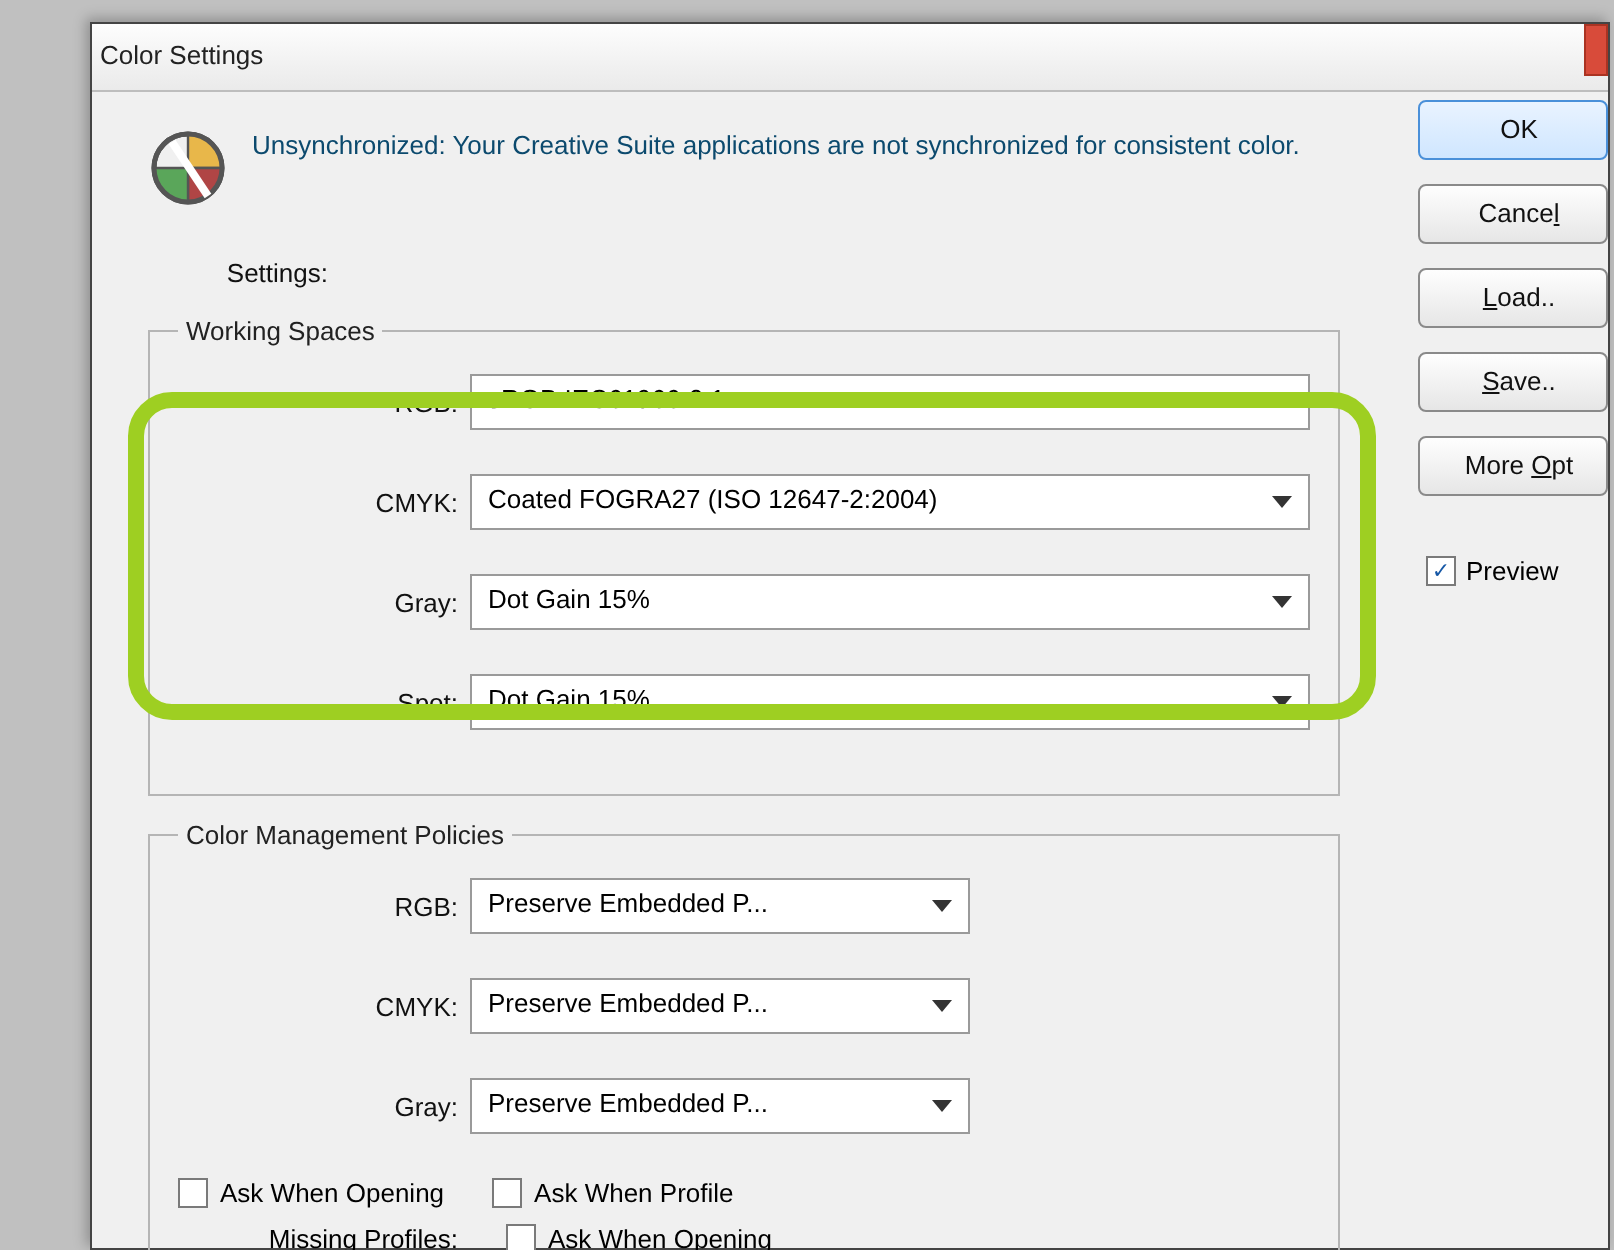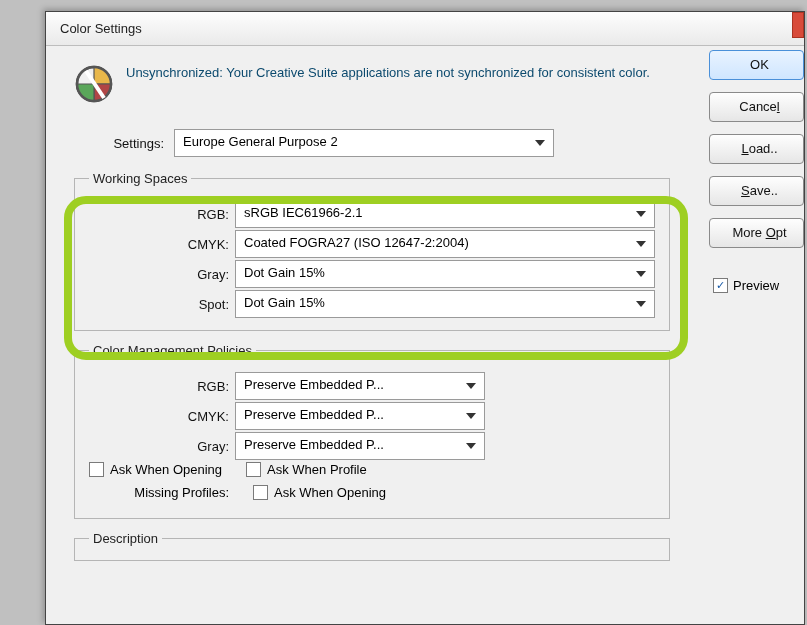--- a/index.html
+++ b/index.html
@@ -1,39 +1,39 @@
 <!DOCTYPE html>
 <html><head>
 <meta charset="utf-8">
 <style>
 * { box-sizing: border-box; font-family: "Segoe UI", Tahoma, sans-serif; font-size: 13px; }
 body { margin: 0; background: #c0c0c0; width: 807px; height: 625px; overflow: hidden; padding: 11px 0 0 45px; }
 .dialog { width: 760px; height: 614px; background: #f0f0f0; border: 1px solid #444; box-shadow: -2px -2px 6px rgba(0,0,0,.25); }
-.titlebar { height: 34px; background: linear-gradient(#fdfdfd,#eaeaea); border-bottom: 1px solid #bdbdbd; padding: 7px 14px; font-size: 15px; color: #222; position: relative; }
+.titlebar { height: 34px; background: linear-gradient(#fdfdfd,#eaeaea); border-bottom: 1px solid #bdbdbd; padding: 7px 4px; font-size: 15px; color: #222; position: relative; }
 .titlebar .redbox { position: absolute; top: 0; right: 0; width: 12px; height: 26px; background: #d84b3a; border: 1px solid #a32; }
 .content { position: relative; padding: 18px 0 0 28px; }
 .sync-row { display: flex; gap: 12px; align-items: flex-start; width: 590px; }
 .sync-icon svg { width: 40px; height: 40px; }
 .sync-text { flex: 1; color: #0c4a6e; line-height: 1.35; }
 .buttons-col { position: absolute; top: 4px; right: 0; width: 95px; display: flex; flex-direction: column; gap: 12px; }
 .btn { height: 30px; border: 1px solid #8a8a8a; border-radius: 4px; background: linear-gradient(#fefefe,#e6e6e6); text-align: center; line-height: 28px; cursor: pointer; padding: 0 4px 0 10px; color: #111; }
 .btn.ok { background: linear-gradient(#e9f3ff,#cfe6ff); border-color: #4a90d9; }
 .btn .u { text-decoration: underline; }
 .preview-row { display: flex; align-items: center; gap: 5px; margin-top: 18px; padding-left: 4px; }
 .chk { width: 15px; height: 15px; border: 1px solid #7a7a7a; background: #fff; display: inline-flex; align-items: center; justify-content: center; font-size: 11px; color: #1658a6; }
 .main-area { margin-top: 22px; width: 596px; }
 .highlight { position: absolute; border: 8px solid #9ecf22; border-radius: 22px; top: 150px; left: 18px; width: 624px; height: 164px; pointer-events: none; }
-.settings-row { display: flex; align-items: center; gap: 10px; margin: 0 0 14px 0; }
+.settings-row { display: flex; align-items: center; gap: 22px; margin: 0 0 14px 0; }
 .lbl { width: 155px; text-align: right; color: #111; }
 .dd { flex: 1; height: 28px; border: 1px solid #9a9a9a; background: #fff; padding: 4px 28px 4px 8px; position: relative; cursor: pointer; }
 .dd.small { flex: none; width: 250px; }
 .dd .arrow { position: absolute; right: 8px; top: 50%; transform: translateY(-50%); border-left: 5px solid transparent; border-right: 5px solid transparent; border-top: 6px solid #333; }
 fieldset { border: 1px solid #b5b5b5; margin: 0 0 12px 0; padding: 14px 14px 10px 14px; }
 legend { color: #222; padding: 0 4px; }
-.form-row { display: flex; align-items: center; gap: 6px; margin-bottom: 2px; }
+.form-row { display: flex; align-items: center; gap: 6px; margin-bottom: 22px; }
 .form-row .lbl2 { width: 140px; text-align: right; color: #111; }
 .check-row { display: flex; align-items: center; gap: 24px; margin-bottom: 8px; }
 .check-row .lbl2 { width: 140px; text-align: right; }
 .inline-chk { display: inline-flex; align-items: center; gap: 6px; }
 </style>
 </head>
 <body>
 
 <div class="dialog">
   <div class="titlebar">
@@ -66,24 +66,20 @@
       <div class="preview-row">
         <span class="chk">✓</span>
         <span><span>Previe</span><span class="u">w</span></span>
       </div>
     </div>
 
     <div class="main-area">
 
       <div class="settings-row">
         <span class="lbl" style="width:90px">Settings:</span>
-        <div class="dd" style="width:380px;flex:none">
-          <span>Europe General Purpose 2</span>
-          <span class="arrow"></span>
-        </div>
       </div>
 
       <fieldset>
         <legend>Working Spaces</legend>
 
         <div class="form-row">
           <span class="lbl2"><span>R</span><span class="u">G</span><span>B:</span></span>
           <div class="dd"><span>sRGB IEC61966-2.1</span><span class="arrow"></span></div>
         </div>
         <div class="form-row">

